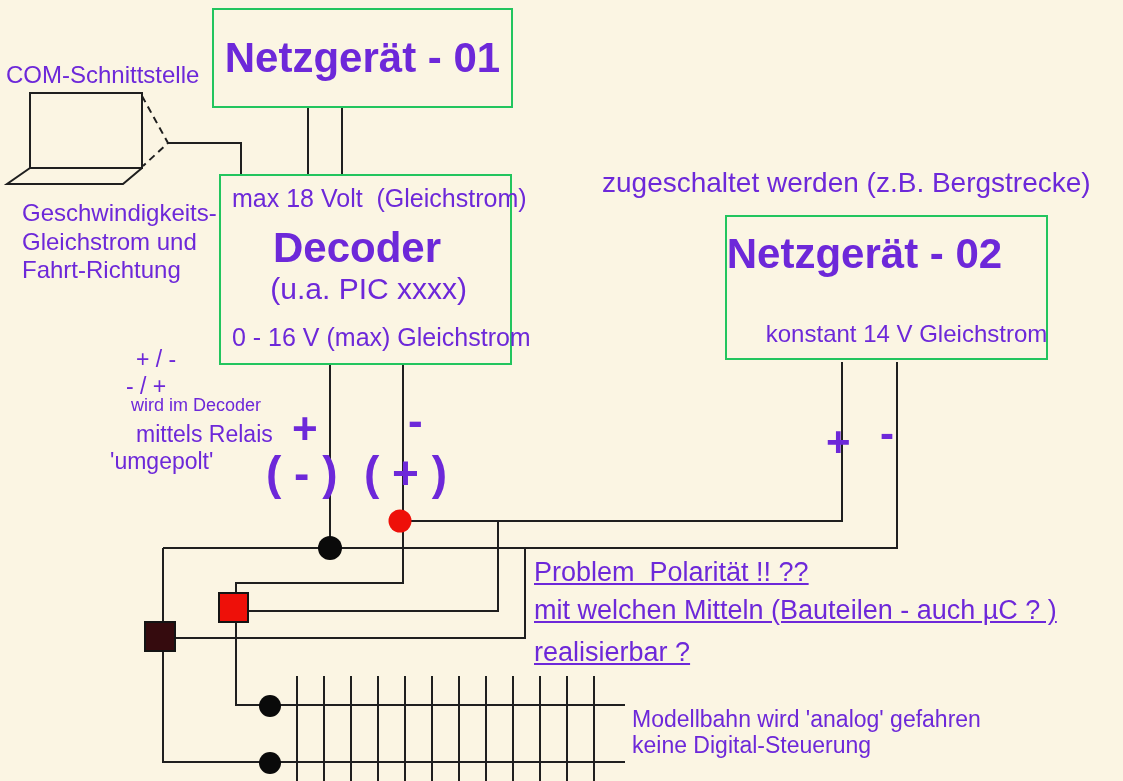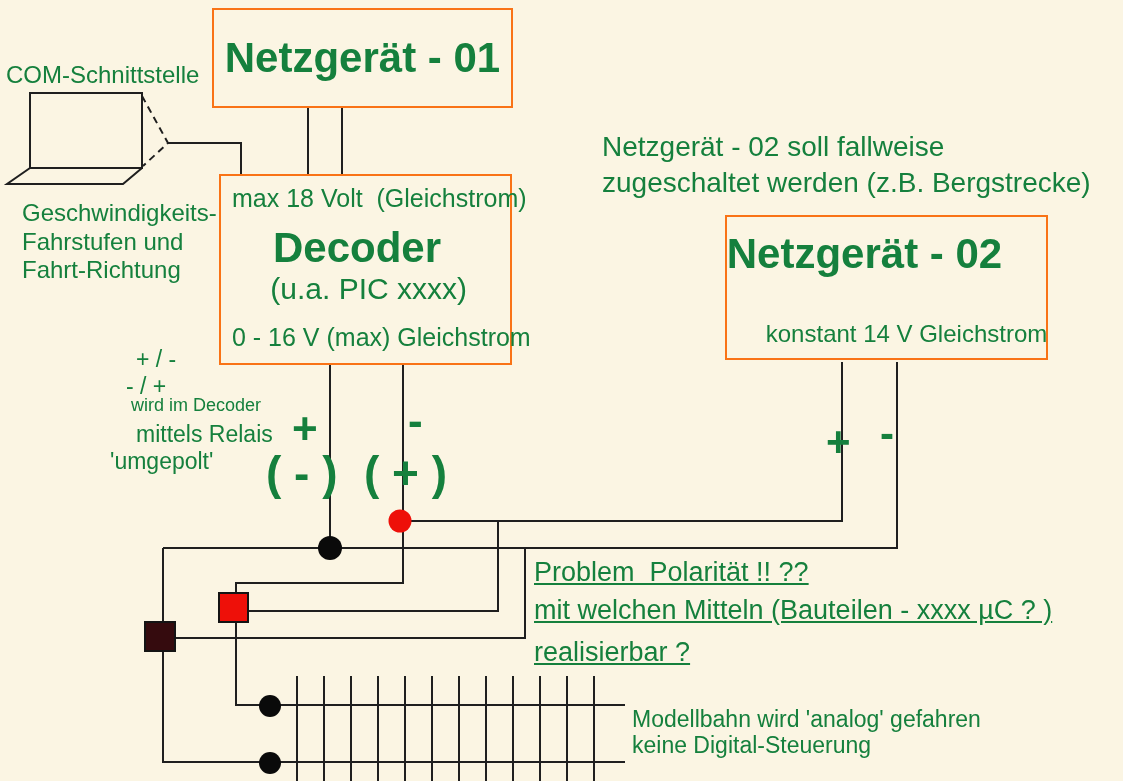--- a/index.html
+++ b/index.html
@@ -7,26 +7,26 @@
     position:relative;
     width:1123px;height:781px;
     background:#fbf5e3;
     font-family:"Liberation Sans",sans-serif;
     overflow:hidden;
   }
   #wires{position:absolute;left:0;top:0;}
   .t{
     position:absolute;
     white-space:pre;
-    color:#15803d;
+    color:#6d28d9;
     line-height:1.05;
   }
   .box{
     position:absolute;
-    border:2px solid #f97316;
+    border:2px solid #22c55e;
     box-sizing:border-box;
     background:transparent;
   }
   .bold{font-weight:bold;}
   .u{text-decoration:underline;}
   .ctr{text-align:center;}
 </style>
 </head>
 <body>
 
@@ -89,40 +89,39 @@
   <div class="t ctr" style="left:219px;top:273px;width:248px;font-size:30px;text-align:right;">(u.a. PIC xxxx)</div>
   <div class="t" style="left:232px;top:324px;font-size:25px;">0 - 16 V (max) Gleichstrom</div>
 
   <div class="box" style="left:725px;top:215px;width:323px;height:145px;"></div>
   <div class="t bold ctr" style="left:725px;top:232px;width:279px;font-size:42px;">Netzgerät - 02</div>
   <div class="t ctr" style="left:725px;top:321px;width:363px;font-size:24px;">konstant 14 V Gleichstrom</div>
 
   <div class="t" style="left:6px;top:62px;font-size:24px;">COM-Schnittstelle</div>
 
   <div class="t" style="left:22px;top:200px;font-size:24px;">Geschwindigkeits-</div>
-  <div class="t" style="left:22px;top:229px;font-size:24px;">Fahrstufen und</div>
+  <div class="t" style="left:22px;top:229px;font-size:24px;">Gleichstrom und</div>
   <div class="t" style="left:22px;top:257px;font-size:24px;">Fahrt-Richtung</div>
 
   <div class="t" style="left:136px;top:347px;font-size:23px;">+ / -</div>
   <div class="t" style="left:126px;top:374px;font-size:23px;">- / +</div>
   <div class="t" style="left:131px;top:396px;font-size:18px;">wird im Decoder</div>
   <div class="t" style="left:136px;top:422px;font-size:23px;">mittels Relais</div>
   <div class="t" style="left:110px;top:449px;font-size:23px;">'umgepolt'</div>
 
   <div class="t bold" style="left:292px;top:406px;font-size:44px;">+</div>
   <div class="t bold" style="left:408px;top:398px;font-size:44px;">-</div>
   <div class="t bold" style="left:266px;top:449px;font-size:46px;">( - )</div>
   <div class="t bold" style="left:364px;top:449px;font-size:46px;">( + )</div>
 
-  <div class="t" style="left:602px;top:132px;font-size:28px;">Netzgerät - 02 soll fallweise</div>
   <div class="t" style="left:602px;top:168px;font-size:28px;">zugeschaltet werden (z.B. Bergstrecke)</div>
 
   <div class="t bold" style="left:826px;top:420px;font-size:42px;">+</div>
   <div class="t bold" style="left:880px;top:412px;font-size:42px;">-</div>
 
   <div class="t u" style="left:534px;top:558px;font-size:27px;">Problem  Polarität !! ??</div>
-  <div class="t u" style="left:534px;top:596px;font-size:27px;">mit welchen Mitteln (Bauteilen - xxxx µC ? )</div>
+  <div class="t u" style="left:534px;top:596px;font-size:27px;">mit welchen Mitteln (Bauteilen - auch µC ? )</div>
   <div class="t u" style="left:534px;top:638px;font-size:27px;">realisierbar ?</div>
 
   <div class="t" style="left:632px;top:707px;font-size:23px;">Modellbahn wird 'analog' gefahren</div>
   <div class="t" style="left:632px;top:733px;font-size:23px;">keine Digital-Steuerung</div>
 
 </div>
 
 </body></html>

